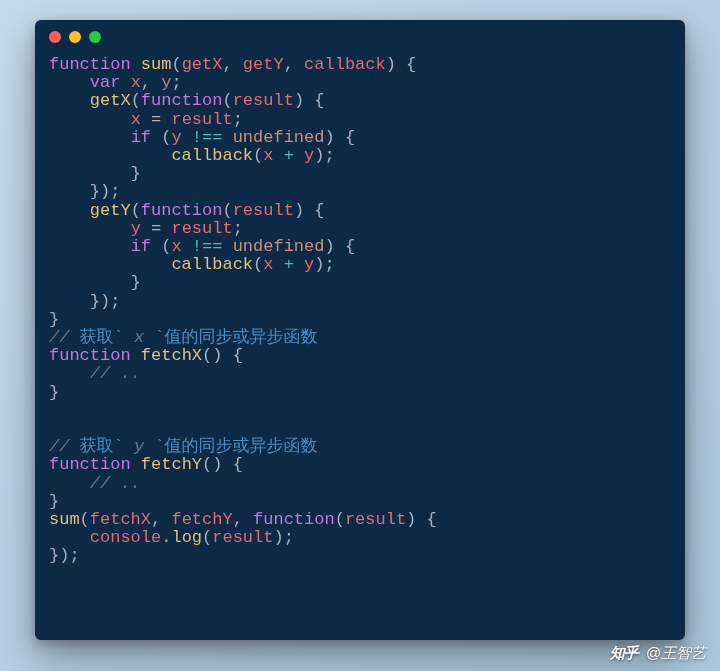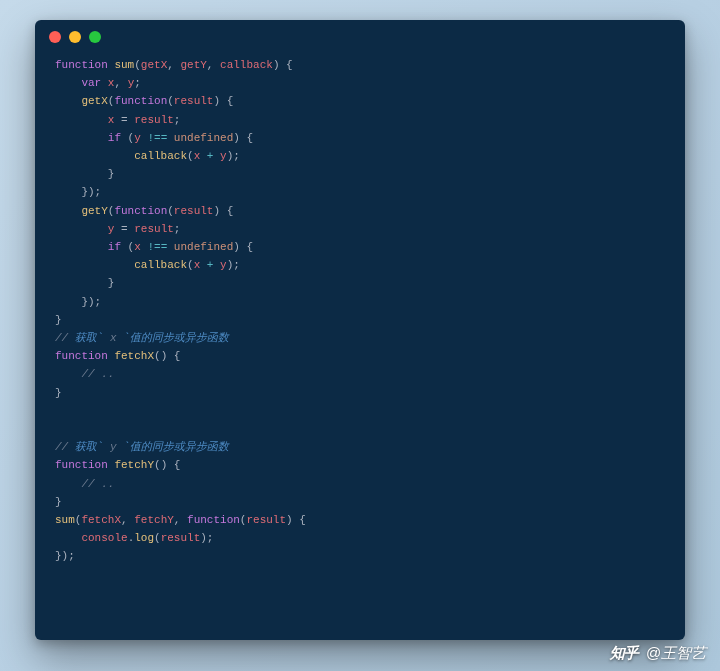--- a/index.html
+++ b/index.html
@@ -14,32 +14,32 @@
     background:#0c2a45;border-radius:6px;
     box-shadow:0 18px 40px rgba(0,0,0,.35),0 4px 12px rgba(0,0,0,.25);
     overflow:hidden;
   }
   .titlebar{height:34px;display:flex;align-items:center;padding-left:14px;gap:8px}
   .dot{width:12px;height:12px;border-radius:50%}
   .dot.red{background:#ff5f56}
   .dot.yellow{background:#ffbd2e}
   .dot.green{background:#27c93f}
   .code{
-    padding:2px 26px 18px 20px;
-    font-size:11px;line-height:18.2px;
+    padding:2px 26px 18px 14px;
+    font-size:17px;line-height:18.2px;
     white-space:pre;color:#d8dee9;
   }
   .tok-kw{color:#c678dd}       
   .tok-fn{color:#e5c07b}       
   .tok-name{color:#e06c75}     
   .tok-const{color:#ce9178;}  
   .tok-op{color:#56b6c2}       
   .tok-punc{color:#abb2bf}     
   .tok-cmt{color:#6b7a8f;font-style:italic}
-  .tok-cmt2{color:#4e8bc4;font-style:italic}
+  .tok-cmt2{color:#4e8bc4;}
   .watermark{
     position:absolute;right:14px;bottom:8px;
     color:#ffffff;font-family:-apple-system,BlinkMacSystemFont,"Segoe UI",sans-serif;
     font-size:15px;font-style:italic;text-shadow:0 1px 3px rgba(0,0,0,.6);
     display:flex;align-items:center;gap:8px;
   }
   .zhihu-logo{font-weight:700;font-style:italic;letter-spacing:-1px}
 </style>
 </head>
 <body>

